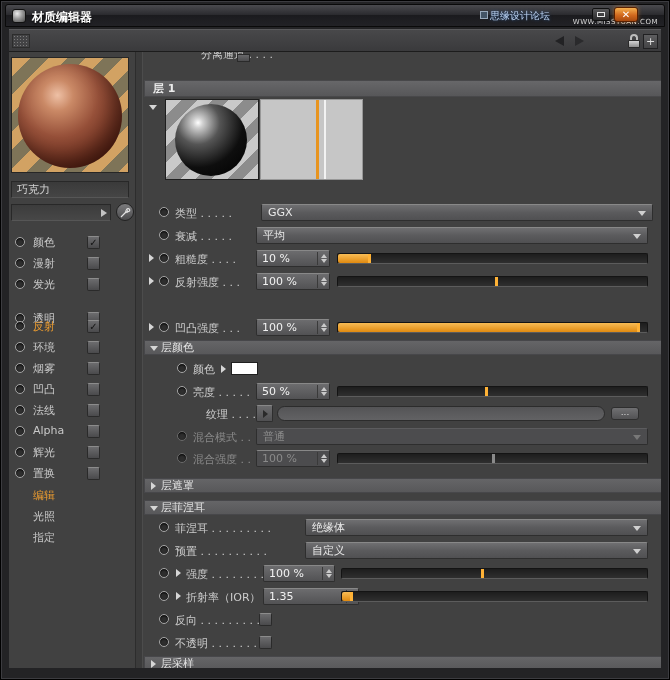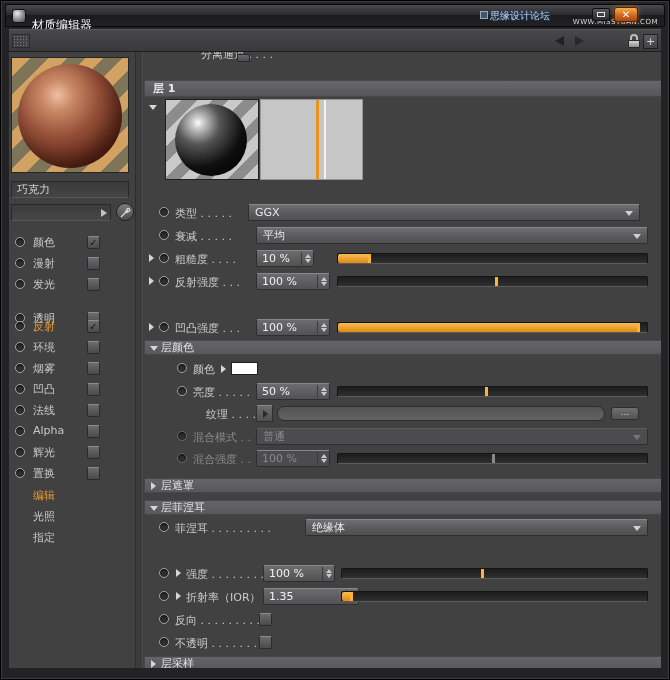--- a/index.html
+++ b/index.html
@@ -6,21 +6,21 @@
   html,body { width:670px; height:680px; background:#151517; font-family:"DejaVu Sans","Liberation Sans",sans-serif; }
   .window { position:absolute; left:0; top:0; width:670px; height:680px;
             background:#232325; border:1px solid #000; box-shadow:inset 0 0 0 1px #3c3c40; }
 
   
   .titlebar { position:absolute; left:4px; top:3px; right:4px; height:23px;
     background:linear-gradient(#4a4a4e 0%,#2c2c30 45%,#1b1b1e 50%,#222226 100%);
     border:1px solid #0a0a0a; border-radius:3px 3px 0 0; }
   .app-icon { position:absolute; left:6px; top:4px; width:14px; height:14px; border-radius:3px;
     background:radial-gradient(circle at 35% 30%, #ececec 0%, #9a9a9a 45%, #4a4a4a 100%); border:1px solid #111; }
-  .win-title { position:absolute; left:26px; top:12px; font-size:12px; font-weight:normal; color:#fff; text-shadow:0 1px 2px #000; }
+  .win-title { position:absolute; left:26px; top:4px; font-size:12px; font-weight:bold; color:#fff; text-shadow:0 1px 2px #000; }
   .wm1 { position:absolute; right:114px; top:4px; font-size:10px; color:#bcd2f0; text-shadow:0 0 3px #2a5a9a; white-space:nowrap; }
   .wm-icon { position:absolute; right:176px; top:6px; width:8px; height:8px; border:1px solid #9ab; background:#456; }
   .wm2 { position:absolute; right:6px; top:13px; font-size:7px; color:#d8d8d8; letter-spacing:.5px; }
   .btn-min { position:absolute; right:54px; top:3px; width:18px; height:13px;
     background:linear-gradient(#58585a,#2a2a2c); border:1px solid #101010; border-radius:2px; }
   .btn-min span { position:absolute; left:4px; top:3px; width:8px; height:5px; border:1px solid #e8e8e8; display:block; }
   .btn-close { position:absolute; right:26px; top:2px; width:24px; height:15px; text-align:center;
     background:linear-gradient(#f6b04e,#d2691e 55%,#a84a10); border:1px solid #5a2000; border-radius:3px;
     color:#fff; font-size:10px; font-weight:bold; line-height:14px; box-shadow:0 0 4px rgba(255,150,50,.5); }
 
@@ -272,34 +272,34 @@
           <div class="bsphere"></div>
         </div>
       <div class="gradpanel">
         <div class="gp-orange" style="left:55px"></div>
         <div class="gp-white" style="left:63px"></div>
       </div>
 
       <div class="prow" style="top:152px">
         <div class="ring"></div>
         <span class="plabel" style="left:32px">类型 . . . . .</span>
-        <div class="dd" style="left:105px; width:392px">GGX</div>
+        <div class="dd" style="left:118px; width:392px">GGX</div>
       </div>
 
       <div class="prow" style="top:175px">
         <div class="ring"></div>
         <span class="plabel" style="left:32px">衰减 . . . . .</span>
         <div class="dd" style="left:113px; width:392px">平均</div>
       </div>
 
       <div class="prow" style="top:198px">
         <div class="tri-right exp"></div>
         <div class="ring"></div>
         <span class="plabel" style="left:32px">粗糙度 . . . .</span>
-        <div class="spin" style="left:113px; width:58px"><span>10 %</span><div class="up"></div><div class="dn"></div></div>
+        <div class="spin" style="left:113px; width:74px"><span>10 %</span><div class="up"></div><div class="dn"></div></div>
         <div class="slider" style="left:194px; width:311px">
             <div class="fill" style="width: 10%;"></div>
             <div class="tick" style="left: 10%;"></div>
           </div>
       </div>
 
       <div class="prow" style="top:221px">
         <div class="tri-right exp"></div>
         <div class="ring"></div>
         <span class="plabel" style="left:32px">反射强度 . . .</span>
@@ -363,20 +363,25 @@
 
       <div class="sect" style="top:426px"><div class="tri-right" style="left:6px; top:3px"></div><span>层遮罩</span></div>
 
       <div class="sect" style="top:448px"><div class="tri-down"></div><span>层菲涅耳</span></div>
 
       <div class="prow" style="top:467px">
         <div class="ring"></div>
         <span class="plabel" style="left:32px">菲涅耳 . . . . . . . . .</span>
         <div class="dd" style="left:162px; width:343px">绝缘体</div>
       </div>
+      <div class="prow" style="top:490px">
+        <div class="ring"></div>
+        <span class="plabel" style="left:32px">预置 . . . . . . . . . .</span>
+        <div class="dd" style="left:162px; width:343px">自定义</div>
+      </div>
       <div class="prow" style="top:513px">
         <div class="ring"></div>
         <div class="tri-right" style="left:33px; top:4px"></div>
         <span class="plabel" style="left:43px">强度 . . . . . . . . .</span>
         <div class="spin" style="left:120px; width:72px"><span>100 %</span><div class="up"></div><div class="dn"></div></div>
         <div class="slider" style="left:198px; width:307px">
             <div class="fill" style="width: 0%;"></div>
             <div class="tick" style="left: 46%;"></div>
           </div>
       </div>

